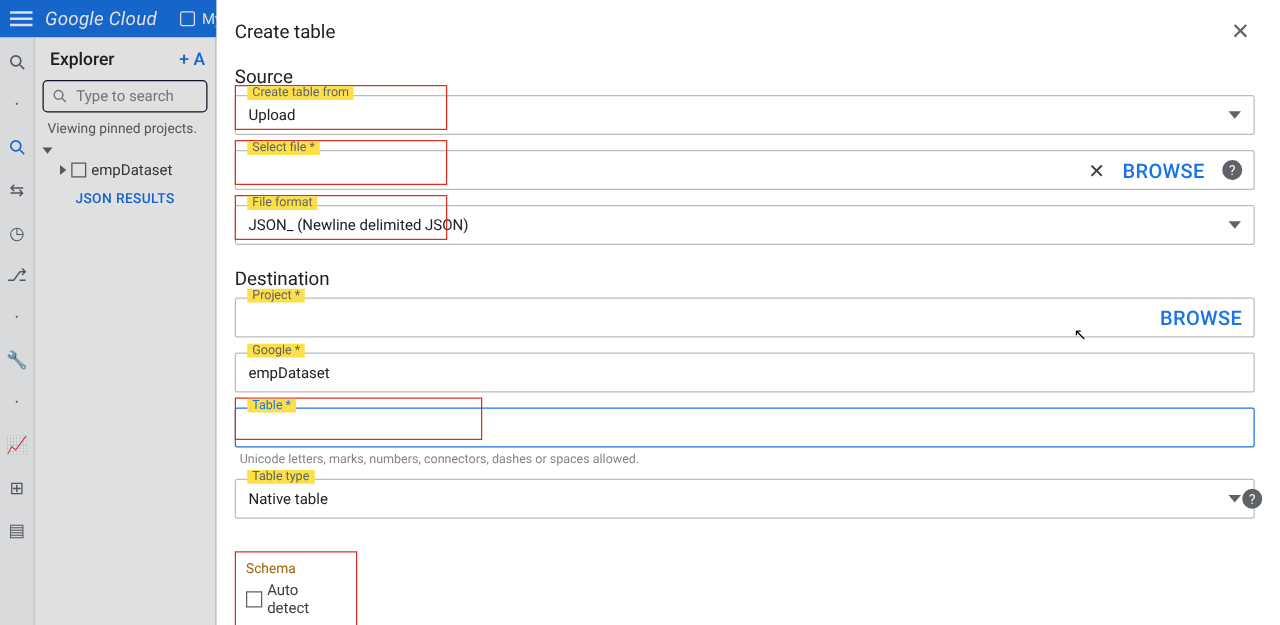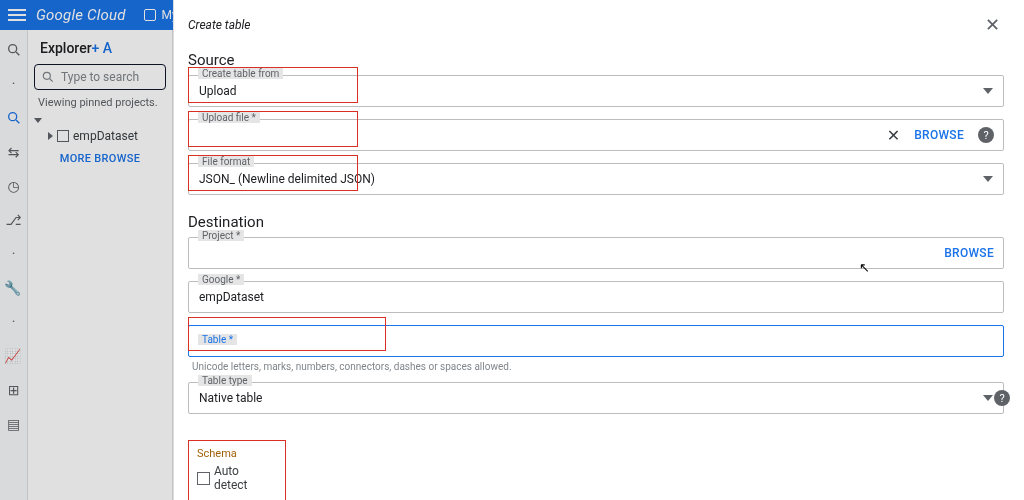--- a/index.html
+++ b/index.html
@@ -12,58 +12,58 @@
   .topbar .logo { font-size: 15px; font-weight: 400; letter-spacing: 0.2px; font-style: italic; }
   .topbar .proj { margin-left: 18px; display: flex; align-items: center; gap: 4px; font-size: 12px; }
   .topbar .proj::before { content:''; width:10px;height:10px;border:1px solid #fff;border-radius:2px;display:inline-block;margin-right:2px;}
   
   
   .rail { position: absolute; left:0; top:30px; bottom:0; width:28px; background:#f8f9fa; border-right:1px solid #e0e0e0; display:flex;flex-direction:column;align-items:center;gap:18px;padding-top:12px;}
   .rail .ic { width:16px;height:16px;color:#5f6368;font-size:14px;display:flex;align-items:center;justify-content:center;}
   
   
   .explorer { position:absolute; left:28px; top:30px; width:145px; bottom:0; background:#fff; border-right:1px solid #e0e0e0; font-size:12px;}
-  .explorer .hdr { display:flex;align-items:center;padding:10px 8px 8px 12px;}
+  .explorer .hdr { display:flex;align-items:center;justify-content:space-between;padding:10px 8px 8px 12px;}
   .explorer .hdr .ttl { font-size:14px; color:#202124; font-weight:500;}
   .explorer .add { color:#1a73e8; font-size:14px; font-weight:500;}
   .search { margin:0 6px; border:1px solid #0f172a; border-radius:4px; display:flex;align-items:center;padding:5px 6px;gap:6px;color:#80868b;font-size:12px;}
   .search svg{width:14px;height:14px;}
   .pinnote{font-size:11px;color:#5f6368;padding:6px 10px;}
   .tree{padding:0 6px;}
   .tree .row{display:flex;align-items:center;gap:4px;padding:3px 0;color:#3c4043;font-size:12px;}
   .tree .row.indent{padding-left:14px;}
   .tree .more{color:#1a73e8;text-align:center;font-size:11px;font-weight:500;padding:6px 0;letter-spacing:0.3px;}
   .caret{display:inline-block;width:0;height:0;border-left:4px solid transparent;border-right:4px solid transparent;border-top:5px solid #5f6368;}
   .caretR{display:inline-block;width:0;height:0;border-top:4px solid transparent;border-bottom:4px solid transparent;border-left:5px solid #5f6368;}
   .dsic{width:12px;height:12px;border:1px solid #5f6368;display:inline-block;}
   
   
   .dim{position:absolute;left:0;top:0;right:0;bottom:0;background:rgba(0,0,0,0.12);}
   
   
   .panel{position:absolute;left:173px;top:0;right:0;bottom:0;background:#fff;border-left:1px solid #dadce0;padding:12px 20px 0 14px;overflow:auto;}
   .panel .phdr{display:flex;justify-content:space-between;align-items:center;margin-bottom:14px;}
-  .panel .phdr h2{font-size:12px;font-weight:400;color:#202124;font-style:italic;}
+  .panel .phdr h2{font-size:15px;font-weight:400;color:#202124;}
   .close{font-size:18px;color:#5f6368;cursor:pointer;padding:2px 4px;}
   
   .section{font-size:15px;color:#202124;margin:8px 0 6px 0;}
   
   .field{position:relative;margin-bottom:12px;}
-  .field .flabel{position:absolute;top:-7px;left:10px;background:#e5e5e5;padding:0 4px;font-size:10px;color:#5f6368;}
+  .field .flabel{position:absolute;top:-7px;left:10px;background:#fde047;padding:0 4px;font-size:10px;color:#5f6368;}
   .field .box{border:1px solid #bdbdbd;border-radius:2px;padding:7px 10px;font-size:12px;color:#202124;display:flex;align-items:center;justify-content:space-between;min-height:32px;}
   .field .box.sel::after{content:'';width:0;height:0;border-left:5px solid transparent;border-right:5px solid transparent;border-top:6px solid #5f6368;}
   .hlframe{position:absolute;border:1.5px solid #d93025;pointer-events:none;}
   
   .field.focus .box{border:1.5px solid #1a73e8;}
-  .field.focus .flabel{color:#1a73e8;margin-top:16px;}
+  .field.focus .flabel{color:#1a73e8;}
   
   .helper{font-size:10px;color:#80868b;margin-top:-8px;margin-bottom:10px;padding-left:4px;}
   
   .actions{position:absolute;right:10px;display:flex;align-items:center;gap:14px;}
-  .linkbtn{color:#1a73e8;font-size:12px;font-weight:500;letter-spacing:0.3px;cursor:pointer;}
+  .linkbtn{color:#1a73e8;font-size:16px;font-weight:500;letter-spacing:0.3px;cursor:pointer;}
   .qmark{width:16px;height:16px;border-radius:50%;background:#5f6368;color:#fff;font-size:11px;display:flex;align-items:center;justify-content:center;}
   .xclear{font-size:16px;color:#3c4043;cursor:pointer;}
   
   .schema-box{border:1.5px solid #d93025;padding:6px 10px 8px 8px;width:98px;}
   .schema-box h3{font-size:11px;font-weight:400;color:#a16207;margin-bottom:4px;}
   .cb{display:flex;align-items:center;gap:4px;font-size:12px;color:#3c4043;}
   .cb .sq{width:13px;height:13px;border:1.5px solid #5f6368;}
   
   .cursor{position:absolute;font-size:13px;color:#000;}
 </style>
@@ -122,21 +122,21 @@
   <div class="pinnote">Viewing pinned projects.</div>
   <div class="tree">
     <div class="row">
         <span class="caret"></span>
       </div>
     <div class="row indent">
         <span class="caretR"></span>
         <span class="dsic"></span>
         <span>empDataset</span>
       </div>
-    <div class="more">MORE BROWSE</div>
+    <div class="more">JSON RESULTS</div>
   </div>
 </div>
 
 <div class="dim"></div>
 
 <div class="panel">
   <div class="phdr">
     <h2>Create table</h2>
     <span class="close">✕</span>
   </div>
@@ -146,21 +146,21 @@
   <div class="field" style="position:relative;">
     <div class="hlframe" style="left:0;top:-8px;width:170px;height:36px;"></div>
     <span class="flabel">Create table from</span>
     <div class="box sel">
         <span>Upload</span>
       </div>
   </div>
 
   <div class="field" style="position:relative;">
     <div class="hlframe" style="left:0;top:-8px;width:170px;height:36px;"></div>
-    <span class="flabel">Upload file *</span>
+    <span class="flabel">Select file *</span>
     <div class="box">
       <span></span>
       <span class="actions">
         <span class="xclear">✕</span>
         <span class="linkbtn">BROWSE</span>
         <span class="qmark">?</span>
       </span>
     </div>
   </div>
 

